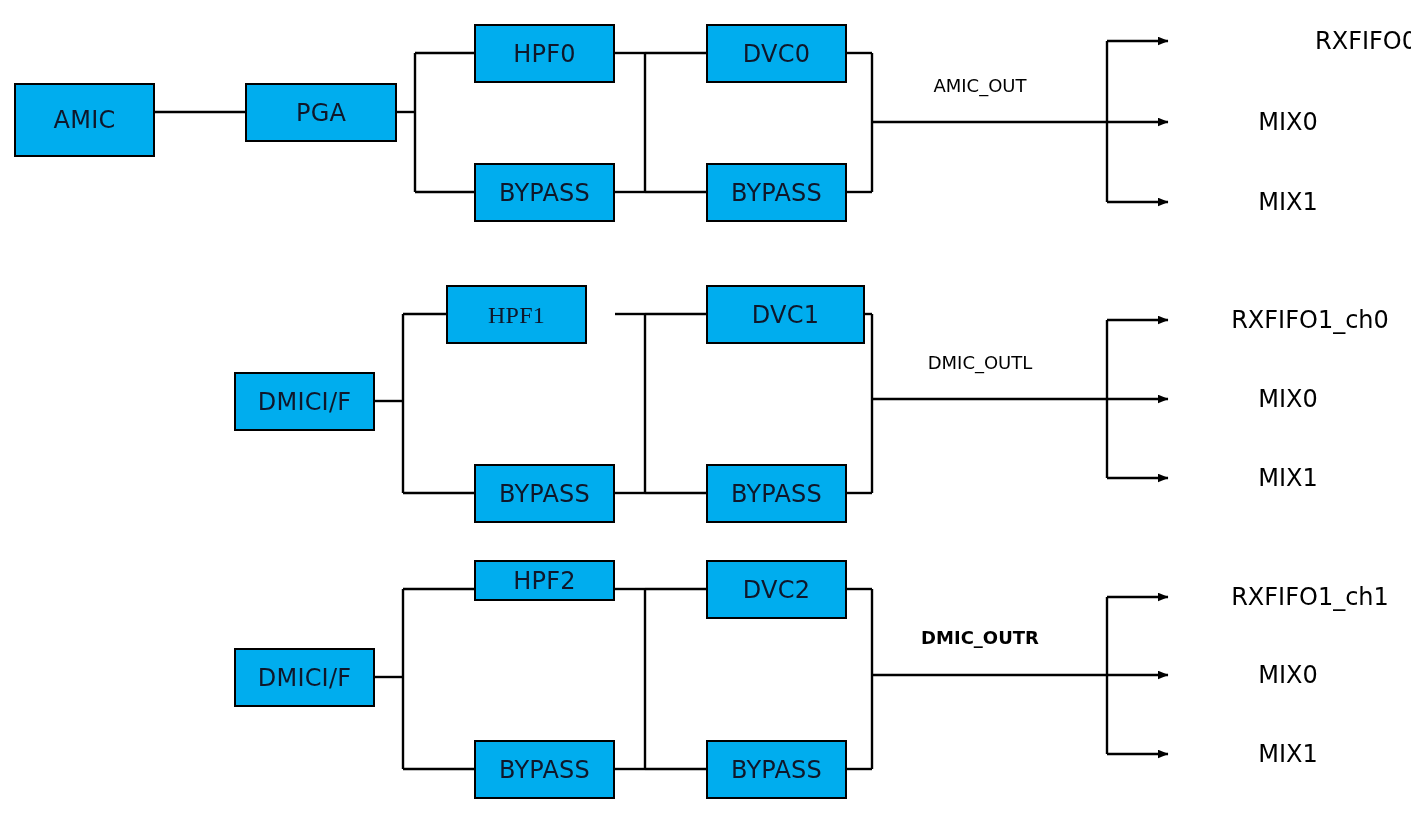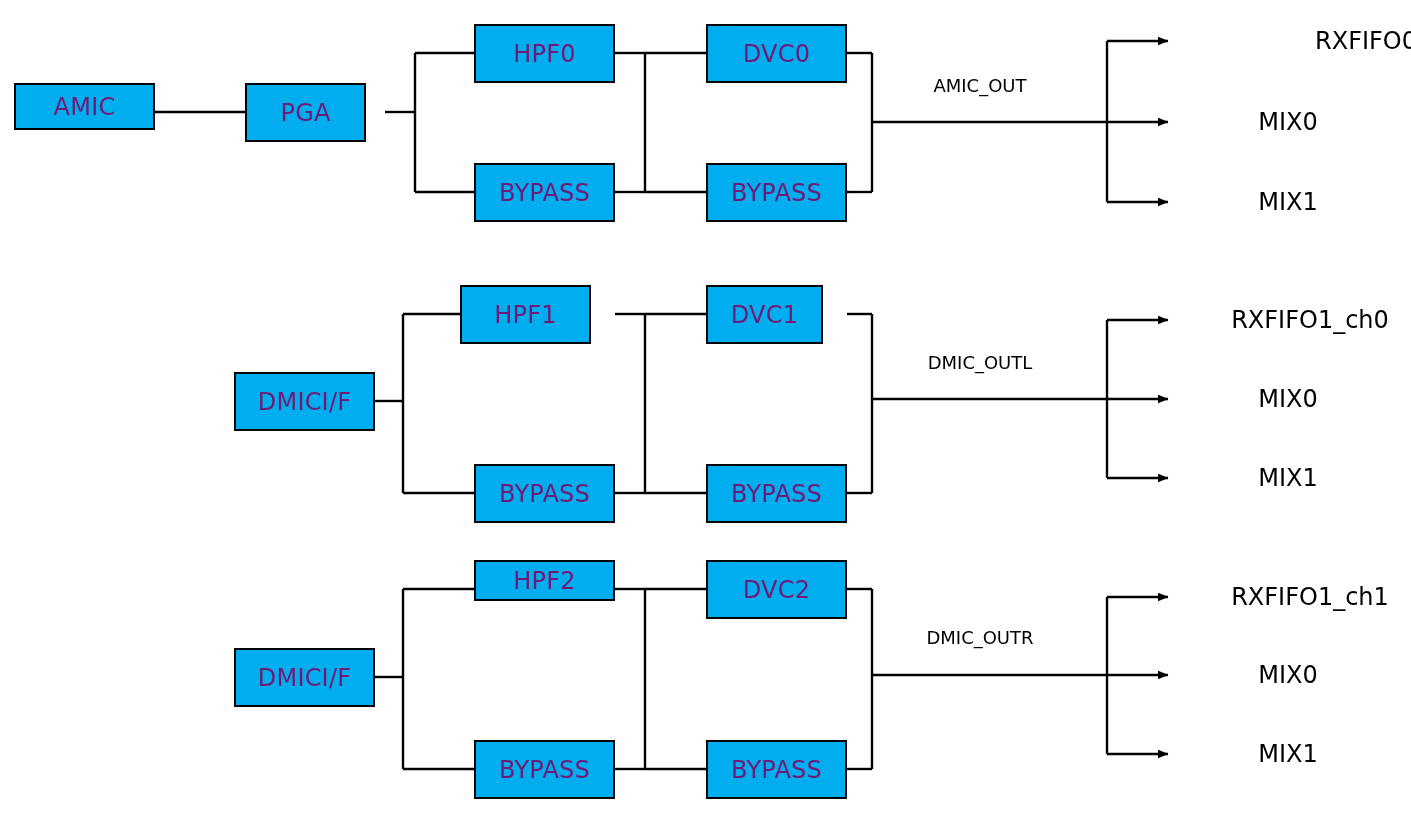--- a/index.html
+++ b/index.html
@@ -27,21 +27,21 @@
     pointer-events: none;
   }
   .node {
     position: absolute;
     box-sizing: border-box;
     background: #00ADEE;
     border: 2px solid #000000;
     display: flex;
     align-items: center;
     justify-content: center;
-    color: #701a75;
+    color: #0f172a;
     font-size: 24px;
     line-height: 1;
     letter-spacing: 0.2px;
     white-space: nowrap;
   }
   .sig-label {
     position: absolute;
     color: #000000;
     font-size: 18px;
     line-height: 1;
@@ -137,63 +137,63 @@
       <path d="M847,769 L872,769"></path>
       <path d="M872,589 L872,769"></path>
       <path d="M872,675 L1107,675"></path>
       <path d="M1107,597 L1107,754"></path>
       <path d="M1107,597 L1168,597" marker-end="url(#arrowhead)"></path>
       <path d="M1107,675 L1168,675" marker-end="url(#arrowhead)"></path>
       <path d="M1107,754 L1168,754" marker-end="url(#arrowhead)"></path>
     </g>
   </svg>
 
-  <div class="node" style="left:14px; top:83px; width:141px; height:47px;">AMIC</div>
+  <div class="node" style="left:14px; top:83px; width:141px; height:74px;">AMIC</div>
 
-  <div class="node" style="left:245px; top:83px; width:121px; height:59px;">PGA</div>
+  <div class="node" style="left:245px; top:83px; width:152px; height:59px;">PGA</div>
 
   <div class="node" style="left:474px; top:24px; width:141px; height:59px;">HPF0</div>
 
   <div class="node" style="left:474px; top:163px; width:141px; height:59px;">BYPASS</div>
 
   <div class="node" style="left:706px; top:24px; width:141px; height:59px;">DVC0</div>
 
   <div class="node" style="left:706px; top:163px; width:141px; height:59px;">BYPASS</div>
 
   <div class="sig-label" style="left:980px; top:86px;">AMIC_OUT</div>
 
   <div class="sink-label" style="left:1366px; top:41px;">RXFIFO0</div>
   <div class="sink-label" style="left:1288px; top:122px;">MIX0</div>
   <div class="sink-label" style="left:1288px; top:202px;">MIX1</div>
 
   <div class="node" style="left:234px; top:372px; width:141px; height:59px;">DMICI/F</div>
 
-  <div class="node" style="left:460px; top:285px; width:131px; height:59px;">HPF1</div>
+  <div class="node" style="left:446px; top:285px; width:141px; height:59px;font-family:Liberation Serif, serif;">HPF1</div>
 
   <div class="node" style="left:474px; top:464px; width:141px; height:59px;">BYPASS</div>
 
-  <div class="node" style="left:706px; top:285px; width:117px; height:59px;">DVC1</div>
+  <div class="node" style="left:706px; top:285px; width:159px; height:59px;">DVC1</div>
 
   <div class="node" style="left:706px; top:464px; width:141px; height:59px;">BYPASS</div>
 
   <div class="sig-label" style="left:980px; top:363px;text-align:right;">DMIC_OUTL</div>
 
   <div class="sink-label" style="left:1310px; top:320px;">RXFIFO1_ch0</div>
   <div class="sink-label" style="left:1288px; top:399px;">MIX0</div>
   <div class="sink-label" style="left:1288px; top:478px;">MIX1</div>
 
   <div class="node" style="left:234px; top:648px; width:141px; height:59px;">DMICI/F</div>
 
   <div class="node" style="left:474px; top:560px; width:141px; height:41px;">HPF2</div>
 
   <div class="node" style="left:474px; top:740px; width:141px; height:59px;">BYPASS</div>
 
   <div class="node" style="left:706px; top:560px; width:141px; height:59px;">DVC2</div>
 
   <div class="node" style="left:706px; top:740px; width:141px; height:59px;">BYPASS</div>
 
-  <div class="sig-label" style="left:980px; top:638px;">DMIC_OUTR</div>
+  <div class="sig-label" style="left:980px; top:638px;font-weight:bold;">DMIC_OUTR</div>
 
   <div class="sink-label" style="left:1310px; top:597px;">RXFIFO1_ch1</div>
   <div class="sink-label" style="left:1288px; top:675px;">MIX0</div>
   <div class="sink-label" style="left:1288px; top:754px;">MIX1</div>
 
 </div>
 
 </body></html>

